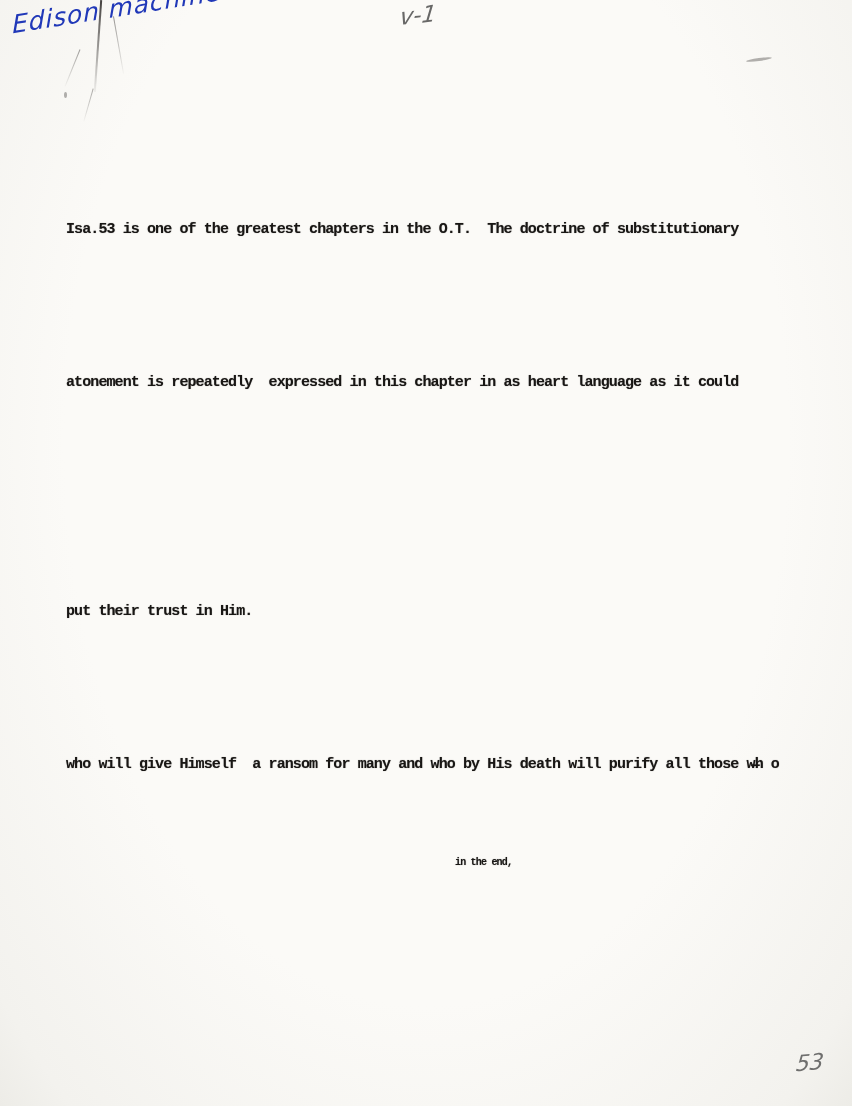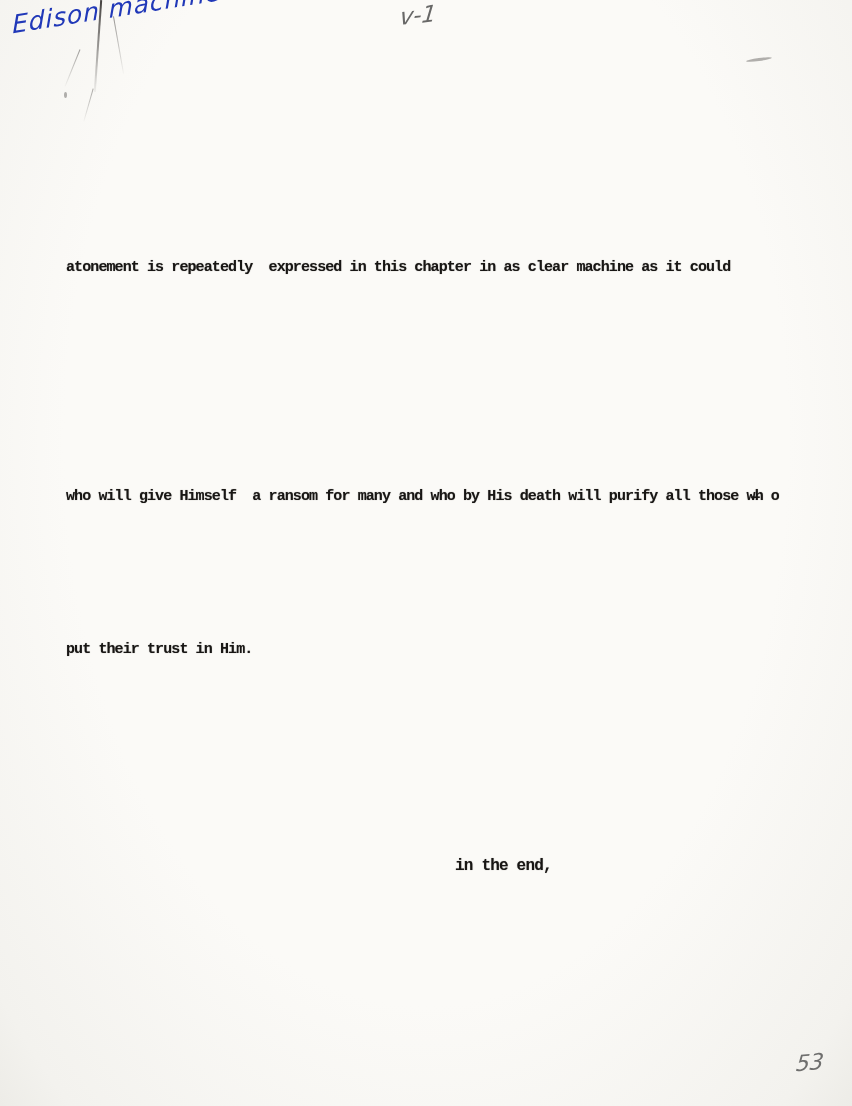--- a/index.html
+++ b/index.html
@@ -24,21 +24,21 @@
     line-height:38.2px;
     white-space:pre;
     text-shadow:0 0 1px rgba(25,22,20,.45);
   }
   .line{height:38.2px;}
   .interlinear{
     position:absolute;
     left:455px;top:857px;
     color:var(--type-ink,#181614);
     font-weight:bold;
-    font-size:16px;
+    font-size:10px;
     letter-spacing:-0.8px;
     white-space:pre;
     text-shadow:0 0 1px rgba(25,22,20,.45);
   }
   
   .hw{position:absolute;font-family:"DejaVu Sans",sans-serif;font-style:italic;white-space:pre;}
   .hw-blue{
     left:12px;top:10px;
     color:var(--ink-blue,#2038b8);
     font-size:25px;
@@ -82,28 +82,29 @@
   <div class="speck speck-1"></div>
   <div class="speck speck-2"></div>
 
   <div class="hw hw-blue">Edison machine</div>
 
   <div class="hw hw-v1">v-1</div>
 
   <div class="typed-lines">
     
   
+      <div class="line">Isa.53 is one of the greatest chapters in the O.T.  The doctrine of substitutionary</div>
     
-      <div class="line">atonement is repeatedly  expressed in this chapter in as clear machine as it could</div>
+      <div class="line">atonement is repeatedly  expressed in this chapter in as heart language as it could</div>
     
     
     
+      <div class="line">put their trust in Him.</div>
+    
       <div class="line">who will give Himself  a ransom for many and who by His death will purify all those w̶h o</div>
-    
-      <div class="line">put their trust in Him.</div>
     
       
     
       
     
       
     
       
     
       

